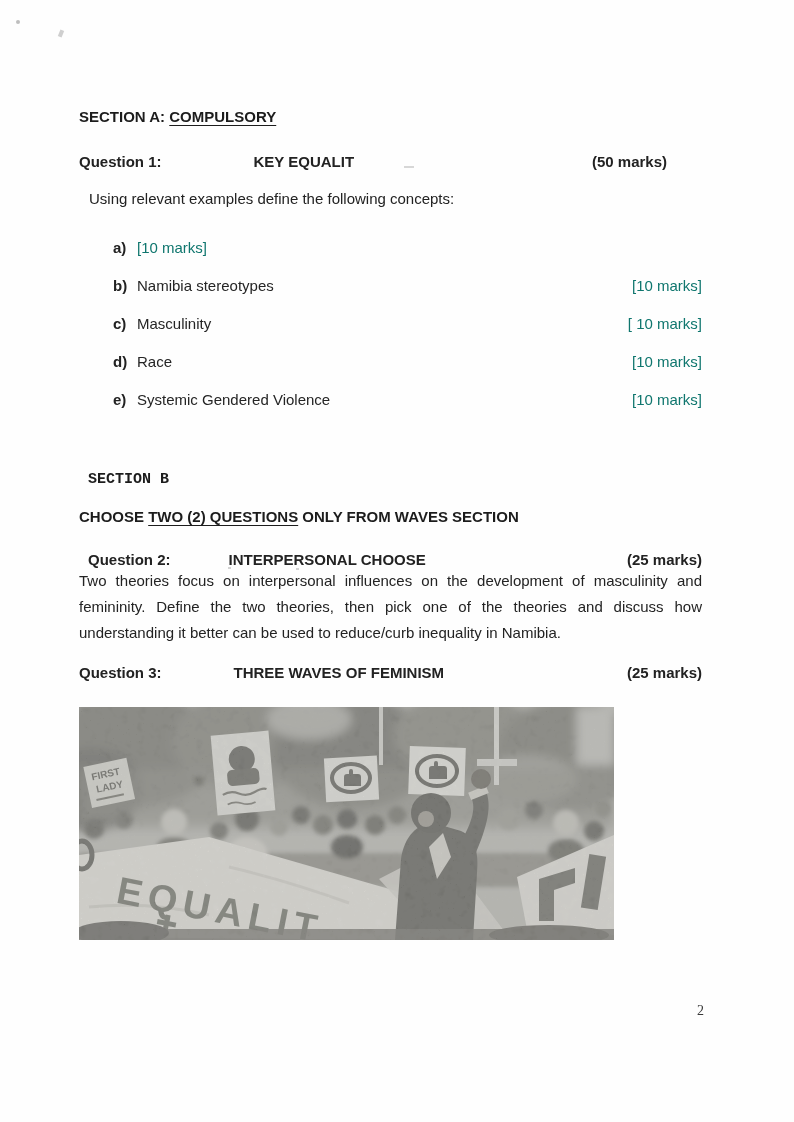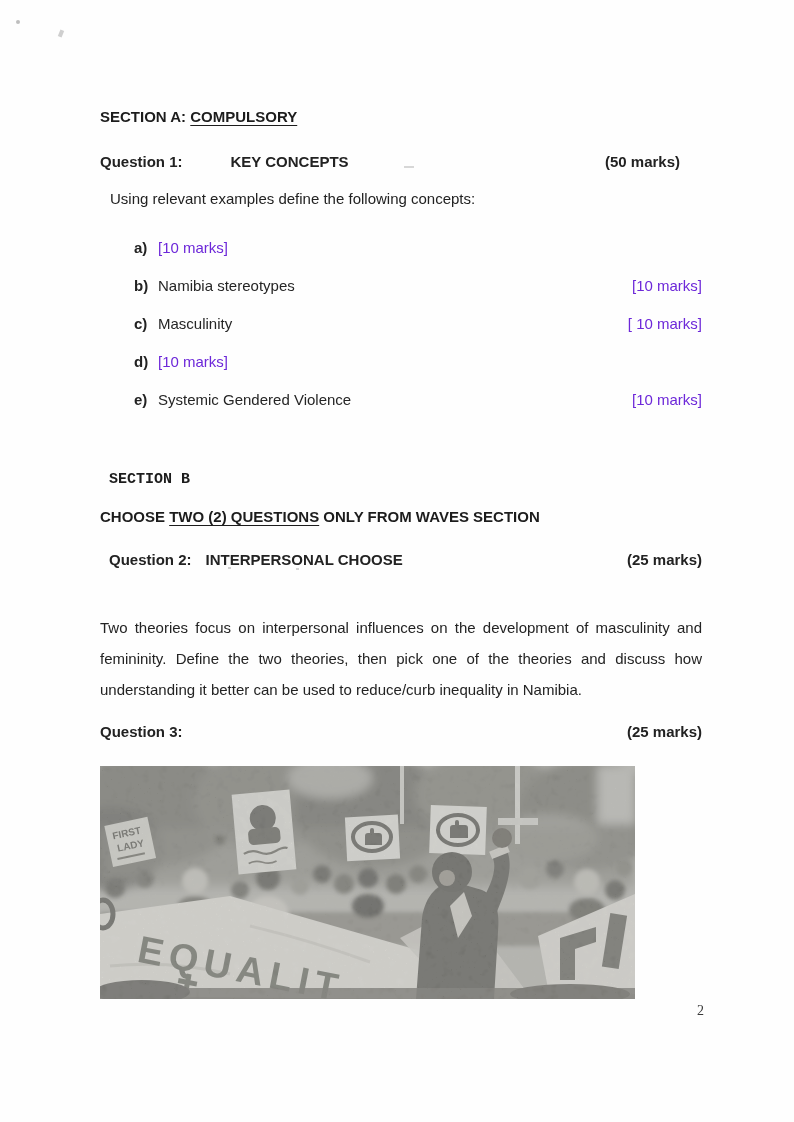--- a/index.html
+++ b/index.html
@@ -7,46 +7,46 @@
     position:relative;
     width:794px;height:1122px;
     background:#fefefe;
     font-family:"Liberation Sans",sans-serif;
     color:#222;
     overflow:hidden;
     margin:0 auto;
   }
   .content{
     position:absolute;
-    left:100px;right:92px;top:108px;
+    left:79px;right:92px;top:108px;
     font-size:15px;
   }
   .h-bold{font-weight:bold;font-size:15px;color:#1c1c1c;}
   .u{text-decoration:underline;text-underline-offset:3px;}
   .sectionA-heading{margin:0 0 28px 0;}
-  .q-row{display:flex;align-items:baseline;font-weight:bold;margin:0;}
+  .q-row{display:flex;align-items:baseline;font-weight:bold;margin:0;gap:44px;}
   .q-row .q-label{white-space:pre;}
   .q-row .q-title{white-space:pre;}
   .q-row .q-marks{margin-left:auto;}
   .q1-row{margin-bottom:20px;}
   .q1-row .q-title{margin-left:48px;}
-  .q1-row .q-marks{margin-right:22px;}
+  .q1-row .q-marks{margin-right:35px;}
   .intro-line{margin:0 0 32px 0;padding-left:10px;}
   .item-row{display:flex;align-items:baseline;margin-bottom:21px;line-height:17px;}
   .item-letter{font-weight:bold;padding-left:34px;width:24px;flex:none;}
   .item-text{flex:1;color:#252525;}
-  .item-marks{color:#6d28d9;}
+  .item-marks{color:#0f766e;}
   .sectionB-heading{margin:63px 0 20px 0;padding-left:9px;font-family:Liberation Mono, monospace;}
   .choose-line{font-weight:bold;margin:0 0 26px 0;color:#1c1c1c;}
-  .q2-row{padding-left:9px;margin-bottom:44px;}
+  .q2-row{padding-left:9px;}
   .q2-row .q-title{margin-left:14px;}
   .body-par{
     margin:0 0 18px 0;
     text-align:justify;
-    line-height:31px;
+    line-height:26px;
     color:#232323;
   }
   .q3-row{margin-bottom:26px;justify-content:space-between;}
   .q3-row .q-title{margin-left:28px;}
   .photo-wrap{
     width:535px;height:233px;
     line-height:0;
   }
   .page-number{
     position:absolute;
@@ -73,21 +73,21 @@
   <div class="speck spk5"></div>
 
   <div class="content">
 
     <div class="h-bold sectionA-heading">
       <span>SECTION A: </span><span class="u">COMPULSORY</span>
     </div>
 
     <div class="q-row q1-row">
       <span class="q-label">Question 1:</span>
-      <span class="q-title">KEY CONCEPTS</span>
+      <span class="q-title">KEY EQUALIT</span>
       <span class="q-marks">(50 marks)</span>
     </div>
 
     <p class="intro-line">Using relevant examples define the following concepts:</p>
 
     <div class="item-row">
       <span class="item-letter">a)</span>
       <span class="item-marks">[10 marks]</span>
     </div>
     <div class="item-row">
@@ -95,20 +95,21 @@
       <span class="item-text">Namibia stereotypes</span>
       <span class="item-marks">[10 marks]</span>
     </div>
     <div class="item-row">
       <span class="item-letter">c)</span>
       <span class="item-text">Masculinity</span>
       <span class="item-marks">[ 10 marks]</span>
     </div>
     <div class="item-row">
       <span class="item-letter">d)</span>
+      <span class="item-text">Race</span>
       <span class="item-marks">[10 marks]</span>
     </div>
     <div class="item-row">
       <span class="item-letter">e)</span>
       <span class="item-text">Systemic Gendered Violence</span>
       <span class="item-marks">[10 marks]</span>
     </div>
 
     <div class="h-bold sectionB-heading">SECTION B</div>
 
@@ -119,20 +120,21 @@
     <div class="q-row q2-row">
       <span class="q-label">Question 2:</span>
       <span class="q-title">INTERPERSONAL CHOOSE</span>
       <span class="q-marks">(25 marks)</span>
     </div>
 
     <p class="body-par">Two theories focus on interpersonal influences on the development of masculinity and femininity. Define the two theories, then pick one of the theories and discuss how understanding it better can be used to reduce/curb inequality in Namibia.</p>
 
     <div class="q-row q3-row">
       <span class="q-label">Question 3:</span>
+      <span class="q-title">THREE WAVES OF FEMINISM</span>
       <span class="q-marks">(25 marks)</span>
     </div>
 
     <div class="photo-wrap">
       <svg width="535" height="233" viewBox="0 0 535 233" xmlns="http://www.w3.org/2000/svg">
         <defs>
           <filter id="soft" x="-20%" y="-20%" width="140%" height="140%">
             <feGaussianBlur stdDeviation="5"></feGaussianBlur>
           </filter>
           <filter id="soft2" x="-20%" y="-20%" width="140%" height="140%">

